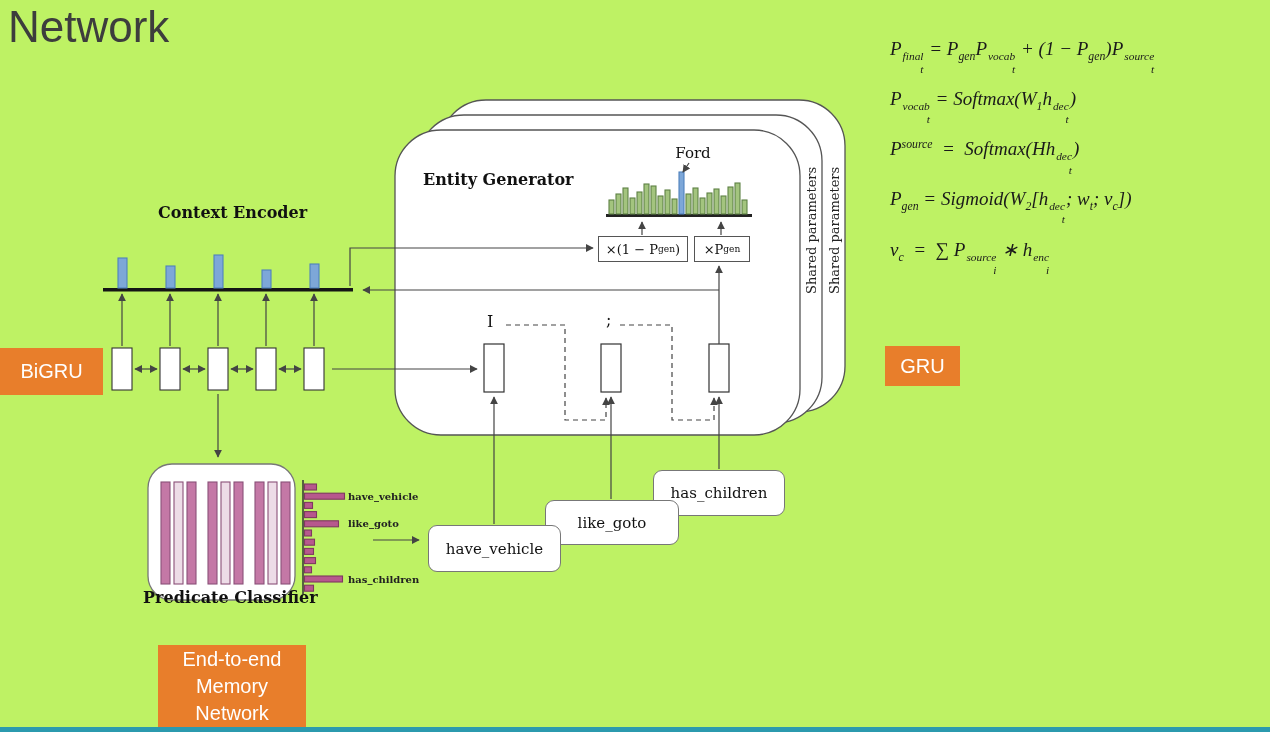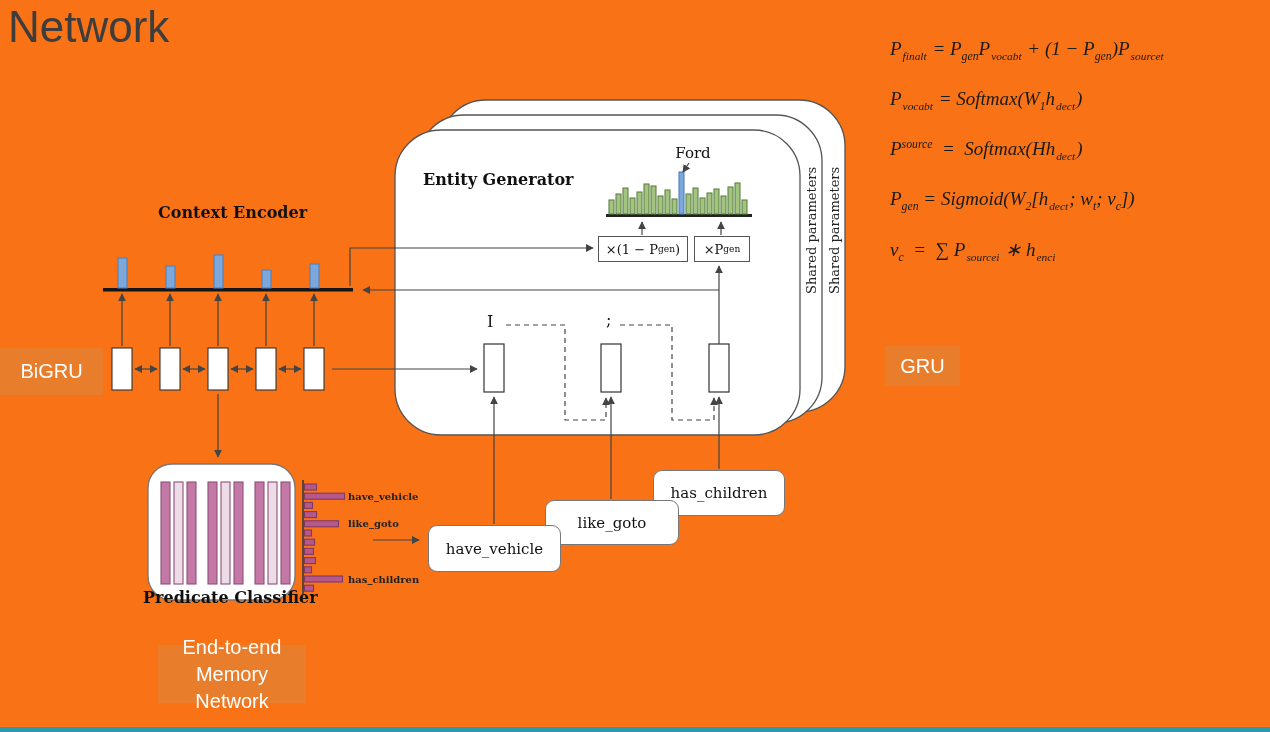--- a/index.html
+++ b/index.html
@@ -1,16 +1,16 @@
 <!DOCTYPE html>
 <html><head>
 <meta charset="utf-8">
 <style>
   html,body{margin:0;padding:0;background:#fff;}
-  .slide{position:relative;width:1270px;height:732px;background:#f97316;overflow:hidden;
+  .slide{position:relative;width:1270px;height:732px;background:#bef264;overflow:hidden;
          font-family:"Liberation Sans",sans-serif;}
   .title{position:absolute;left:8px;top:2px;font-size:44px;font-weight:400;color:#3d3d3d;
          font-family:"Liberation Sans",sans-serif;}
   svg{position:absolute;left:0;top:0;}
   .h{position:absolute;font-family:"DejaVu Serif",serif;font-weight:bold;font-size:16px;color:#111;white-space:nowrap;}
   .tok{position:absolute;font-family:"DejaVu Serif",serif;font-size:16px;color:#111;}
   .ford{position:absolute;left:670px;top:144px;width:46px;text-align:center;
         font-family:"DejaVu Serif",serif;font-size:15px;color:#111;}
   .gate{position:absolute;background:#fff;border:1px solid #555;display:flex;align-items:center;
         justify-content:center;font-family:"DejaVu Serif",serif;font-size:13px;color:#111;white-space:nowrap;}
@@ -20,21 +20,21 @@
   .tag{position:absolute;color:#fff;font-size:20px;display:flex;align-items:center;justify-content:center;
        text-align:center;font-family:"Liberation Sans",sans-serif;}
   .tag .inner{width:104px;line-height:27px;}
   .vtext{position:absolute;writing-mode:vertical-rl;transform:rotate(180deg);
          font-family:"DejaVu Serif",serif;font-size:13px;color:#222;
          display:flex;align-items:center;justify-content:center;white-space:nowrap;}
   .equations{position:absolute;left:890px;top:38px;width:378px;}
   .eq{height:32px;margin-bottom:18px;font-family:Liberation Serif, serif;font-style:italic;
       font-size:19px;color:#1a1a1a;white-space:nowrap;}
   .eq sub,.eq sup{font-size:0.62em;}
-  .stk{display:inline-flex;align-items:flex-end;font-size:0.6em;
+  .stk{display:inline-flex;flex-direction:column;align-items:flex-end;font-size:0.6em;
        line-height:1.15;vertical-align:-0.45em;margin-left:1px;margin-right:1px;}
   .score-label{font-family:"DejaVu Serif",serif;font-weight:bold;font-size:10px;fill:#222;}
   .footer{position:absolute;left:0;bottom:0;width:100%;height:5px;}
 </style>
 </head>
 <body>
 
 <div class="slide">
 
   <div class="title">Network</div>
@@ -176,21 +176,21 @@
 
   <div class="vtext" style="left:800px;top:150px;width:22px;height:160px;">Shared parameters</div>
   <div class="vtext" style="left:823px;top:150px;width:22px;height:160px;">Shared parameters</div>
 
   <div class="card" style="left:653px;top:470px;width:130px;height:44px;">has_children</div>
   <div class="card" style="left:545px;top:500px;width:132px;height:43px;">like_goto</div>
   <div class="card" style="left:428px;top:525px;width:131px;height:45px;">have_vehicle</div>
 
   <div class="tag" style="left: 0px; top: 348px; width: 103px; height: 47px; background: rgb(232, 126, 43);">BiGRU</div>
   <div class="tag" style="left: 885px; top: 346px; width: 75px; height: 40px; background: rgb(232, 126, 43);">GRU</div>
-  <div class="tag" style="left: 158px; top: 645px; width: 148px; height: 58px; background: rgb(232, 126, 43);">
+  <div class="tag" style="left: 158px; top: 645px; width: 148px; height: 82px; background: rgb(232, 126, 43);">
       <span class="inner">End-to-end Memory Network</span>
     </div>
 
   <div class="equations">
     <div class="eq">P<span class="stk">
           <span>final</span>
           <span>t</span>
         </span> = P<sub>gen</sub>P<span class="stk">
           <span>vocab</span>
           <span>t</span>

